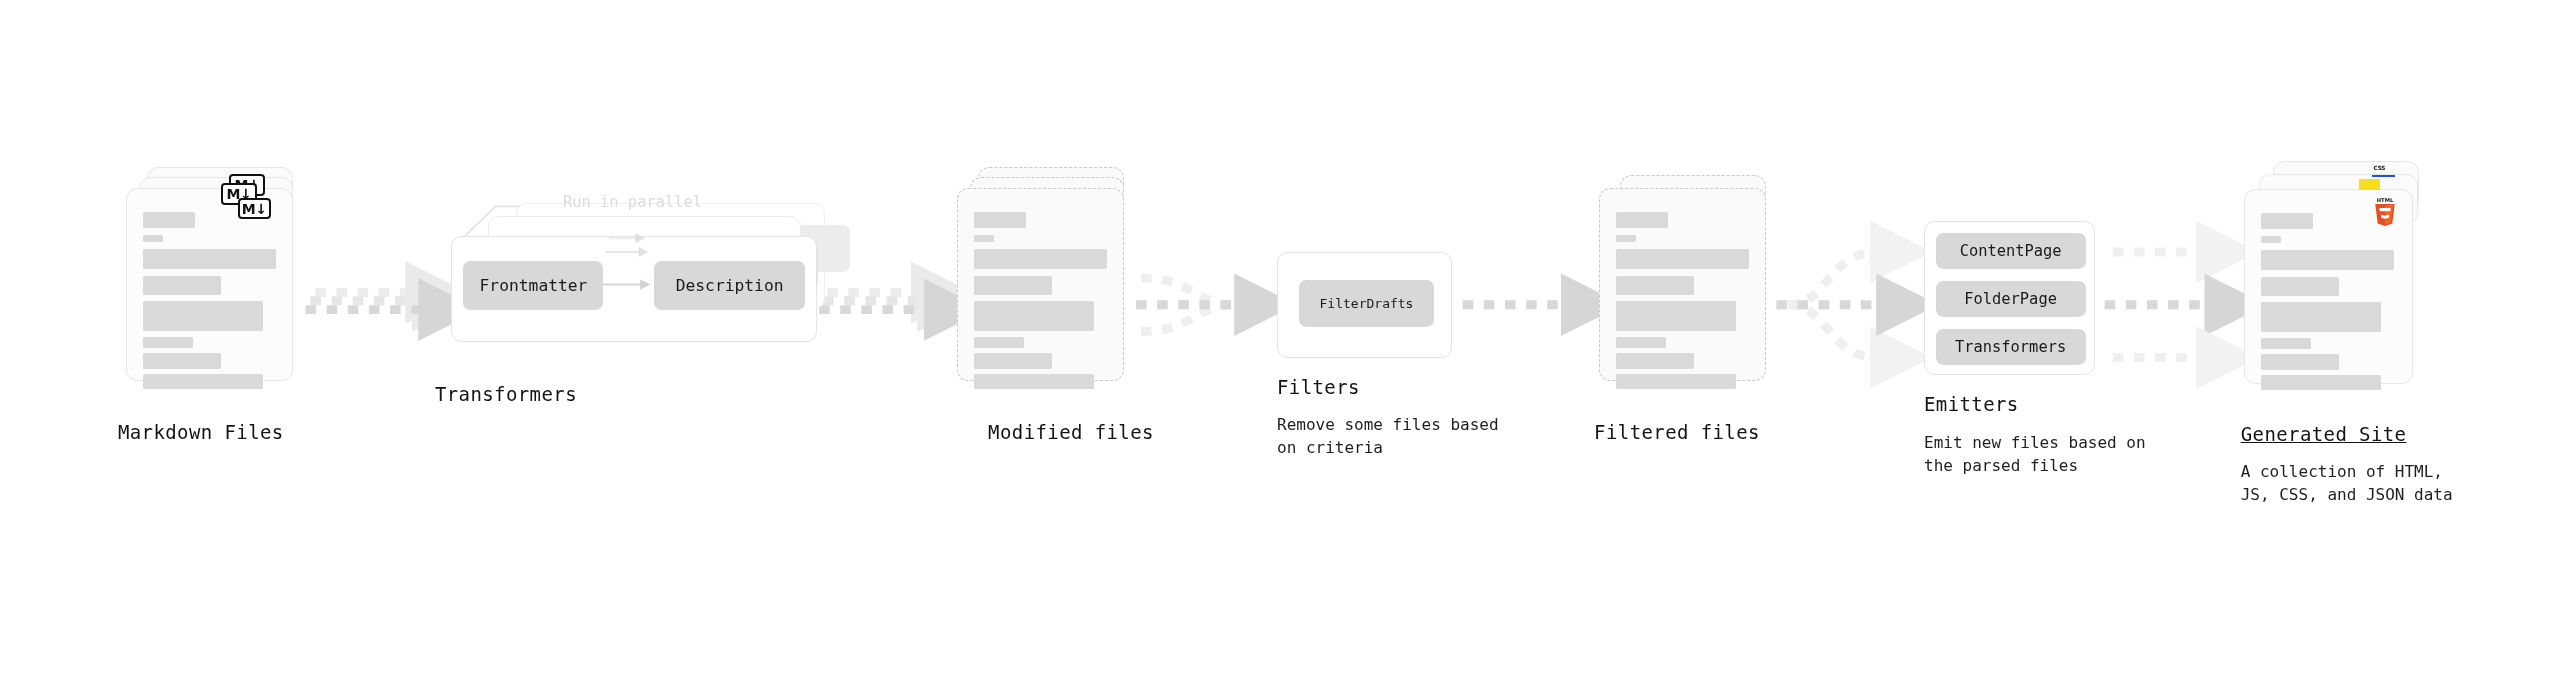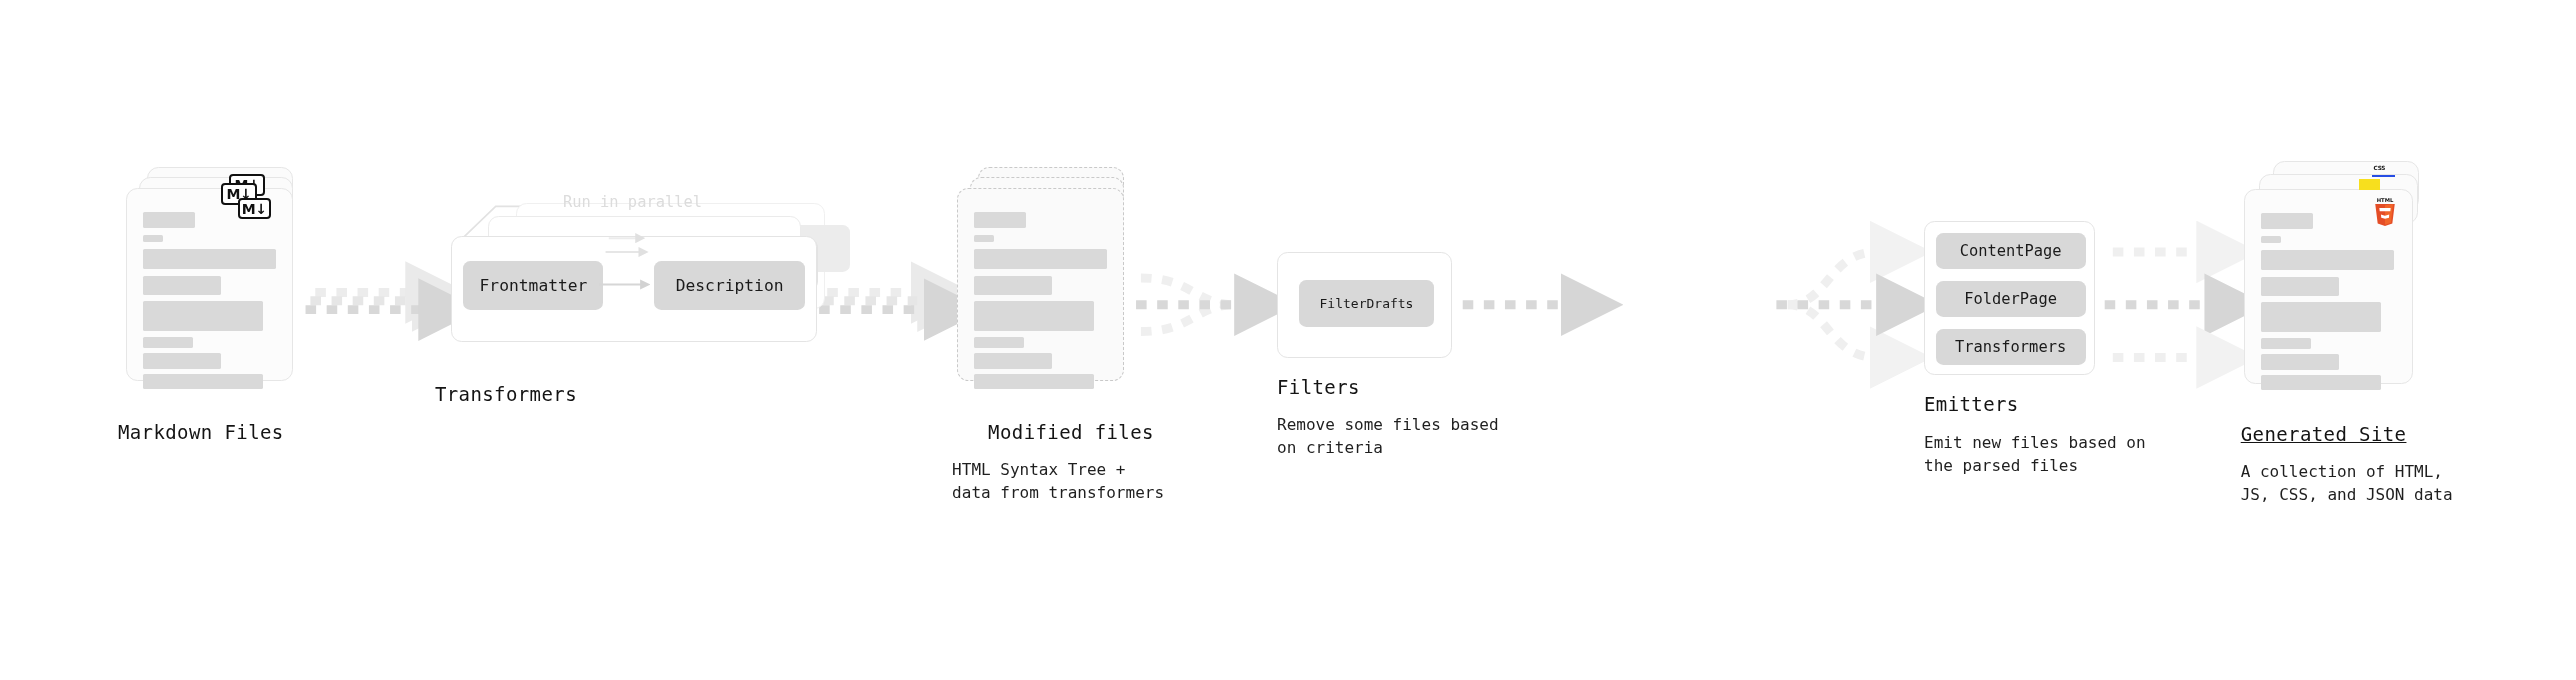--- a/index.html
+++ b/index.html
@@ -210,33 +210,47 @@
         <div class="skel" style="left:16.3px;top:46px;width:19.5px;height:6.5px;"></div>
         <div class="skel" style="left:16.3px;top:60px;width:133px;height:20.3px;"></div>
         <div class="skel" style="left:16.3px;top:87px;width:78px;height:18.7px;"></div>
         <div class="skel" style="left:16.3px;top:112px;width:120px;height:30px;"></div>
         <div class="skel" style="left:16.3px;top:148px;width:50px;height:10.6px;"></div>
         <div class="skel" style="left:16.3px;top:164px;width:78px;height:16.3px;"></div>
         <div class="skel" style="left:16.3px;top:185px;width:120px;height:14.6px;"></div>
       </div>
     </div>
     <div class="title" style="left:-4.9px;top:254px;margin-left:36px;">Modified files</div>
-    <div class="subtitle" style="left:-4.9px;top:291px;">HTML Syntax Tree +
-data from transformers</div>
   </div>
 
   <div class="stage" style="left:1277px;top:252px;">
     <div class="groupbox" style="left:0px;top:0px;width:175px;height:106px;">
       <div class="pill" style="left:21px;top:27px;width:135px;height:47px;font-size:13px;">FilterDrafts</div>
     </div>
     <div class="title" style="left:0px;top:124px;">Filters</div>
     <div class="subtitle" style="left:0px;top:161px;">Remove some files based
 on criteria</div>
   </div>
 
+  <div class="stage" style="left:1599px;top:167px;">
+    <div class="docstack" style="width:175px;height:236px;">
+      <div class="doc dashed" style="left:21px;top:8.1px;width:146px;height:45px;"></div>
+      <div class="doc dashed" style="left:0px;top:21px;width:167px;height:193px;">
+        <div class="skel" style="left:16.3px;top:23px;width:52px;height:16.3px;"></div>
+        <div class="skel" style="left:16.3px;top:46px;width:19.5px;height:6.5px;"></div>
+        <div class="skel" style="left:16.3px;top:60px;width:133px;height:20.3px;"></div>
+        <div class="skel" style="left:16.3px;top:87px;width:78px;height:18.7px;"></div>
+        <div class="skel" style="left:16.3px;top:112px;width:120px;height:30px;"></div>
+        <div class="skel" style="left:16.3px;top:148px;width:50px;height:10.6px;"></div>
+        <div class="skel" style="left:16.3px;top:164px;width:78px;height:16.3px;"></div>
+        <div class="skel" style="left:16.3px;top:185px;width:120px;height:14.6px;"></div>
+      </div>
+    </div>
+    <div class="title" style="left:-4.9px;top:254px;">Filtered files</div>
+  </div>
 
   <div class="stage" style="left:1924px;top:221px;">
     <div class="groupbox" style="left:0px;top:0px;width:171px;height:154px;">
       <div class="pill" style="left:10.6px;top:11.4px;width:150px;height:36px;font-size:15.4px;">ContentPage</div>
       <div class="pill" style="left:10.6px;top:59px;width:150px;height:36px;font-size:15.4px;">FolderPage</div>
       <div class="pill" style="left:10.6px;top:107px;width:150px;height:36px;font-size:15.4px;">Transformers</div>
     </div>
     <div class="title" style="left:0px;top:172px;">Emitters</div>
     <div class="subtitle" style="left:0px;top:210px;">Emit new files based on
 the parsed files</div>

